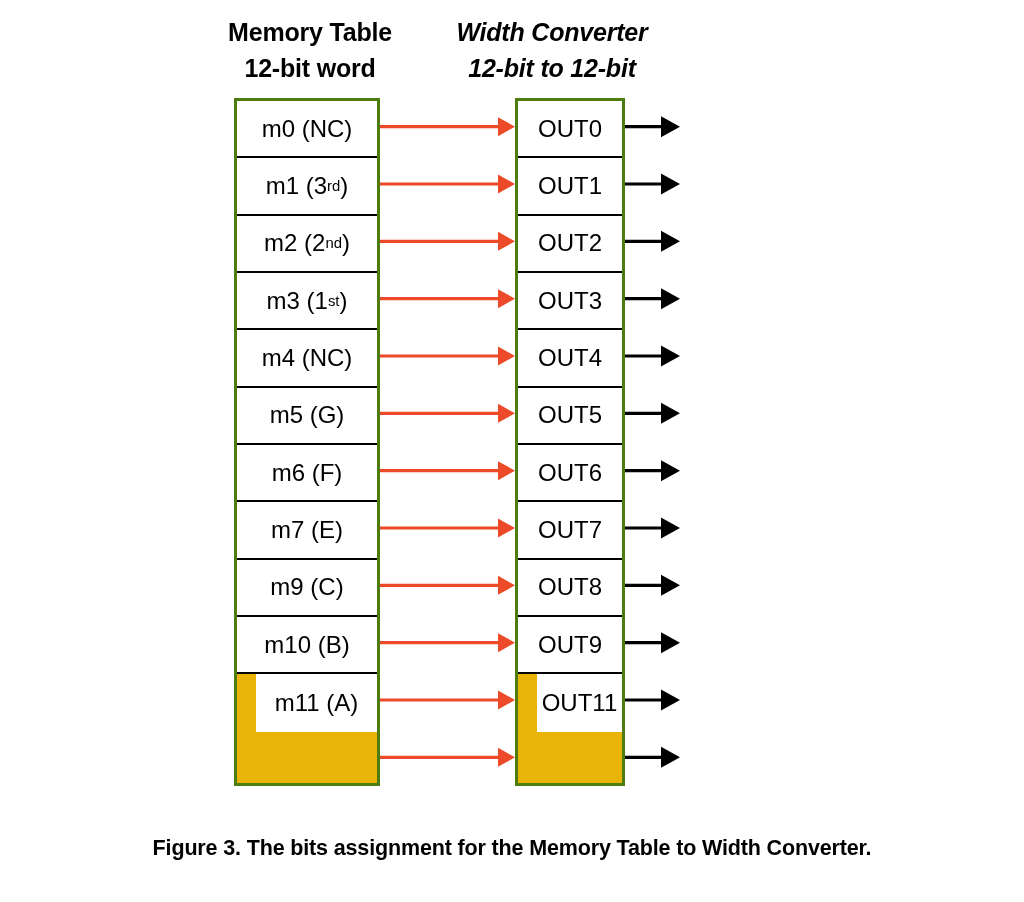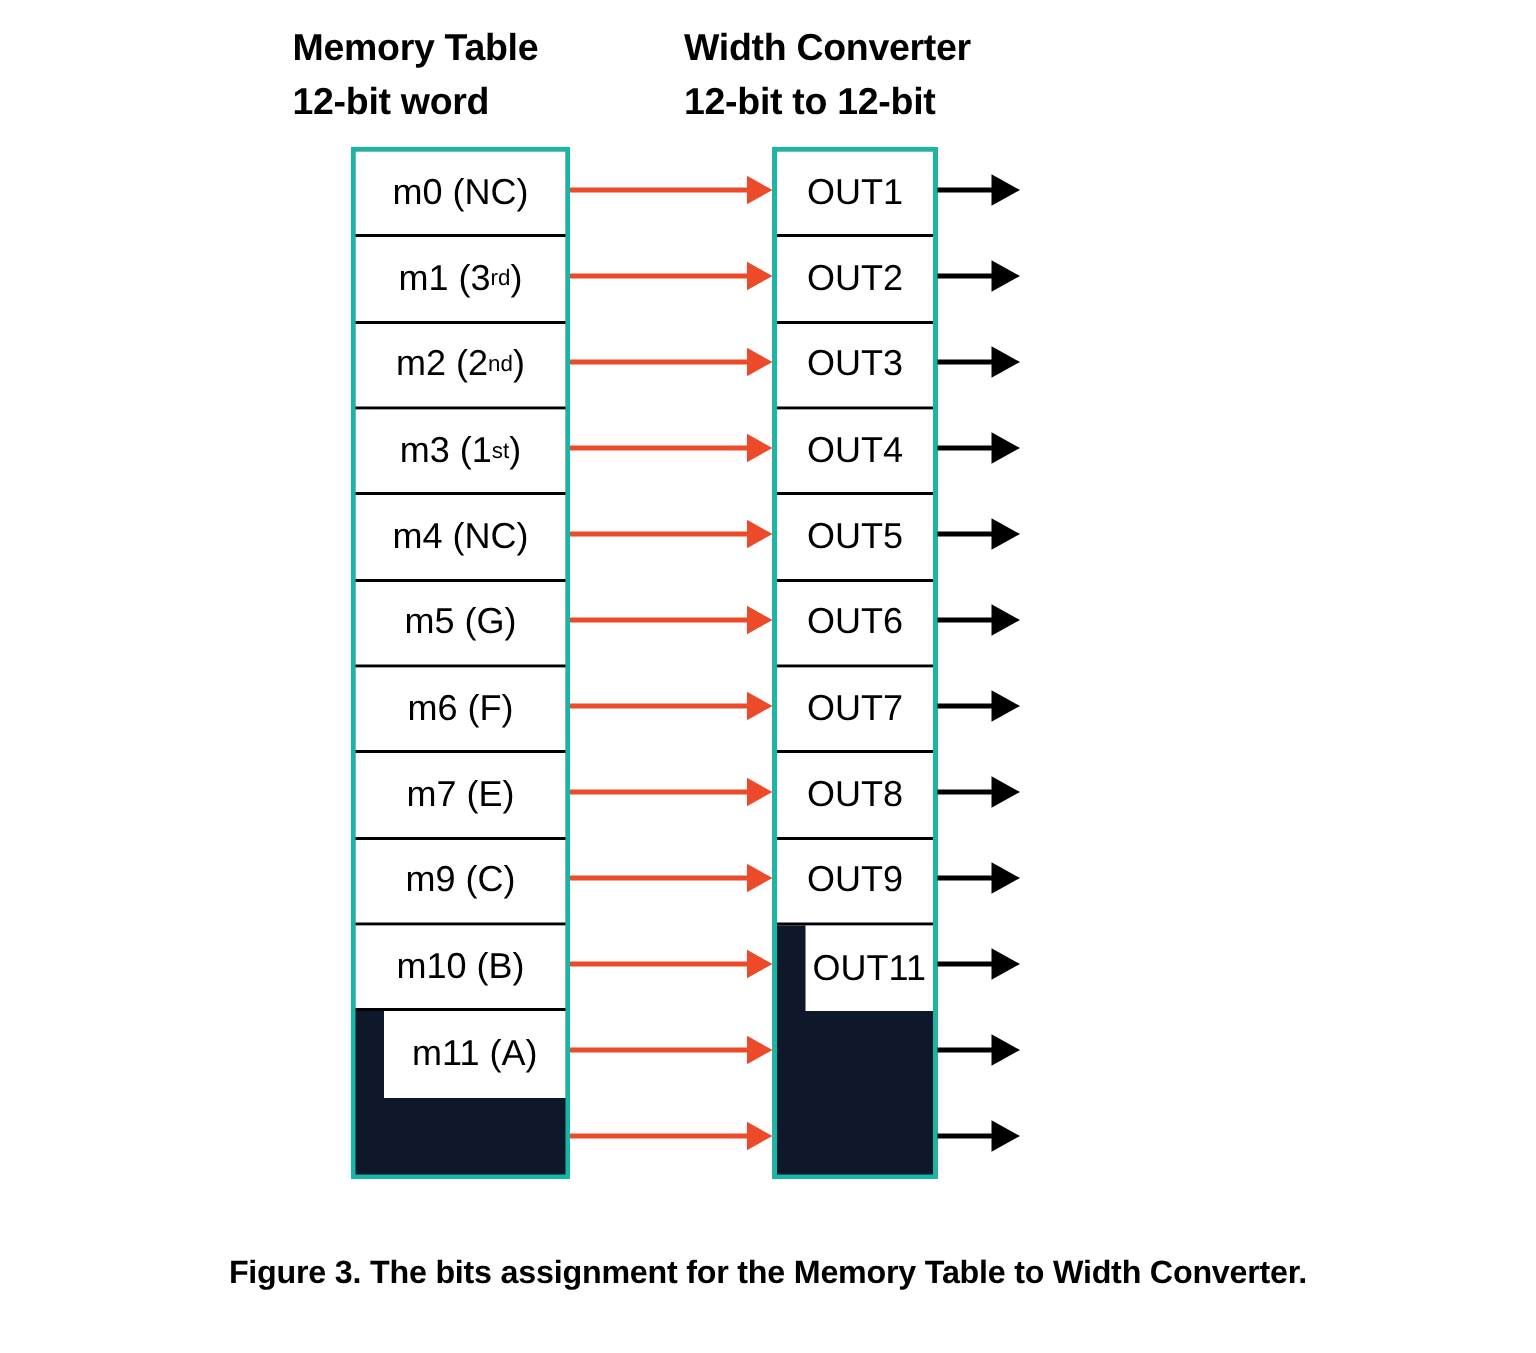--- a/index.html
+++ b/index.html
@@ -11,37 +11,37 @@
     width: 1024px;
     height: 902px;
     position: relative;
     font-family: "Liberation Sans", sans-serif;
     overflow: hidden;
   }
 
   
   .col-header {
     position: absolute;
-    text-align: left;
+    text-align: center;
     font-weight: bold;
     font-size: 25px;
     line-height: 36px;
     color: #000000;
     letter-spacing: -0.2px;
   }
   #header-memory { left: 195px; top: 14px; width: 230px; }
-  #header-converter { left: 456px; top: 14px; width: 240px; }
+  #header-converter { left: 432px; top: 14px; width: 240px; font-style: italic; }
   .col-header .hline { display: block; white-space: nowrap; }
 
   
   .table {
     position: absolute;
-    border: 3px solid #14b8a6;
+    border: 3px solid #4d7c0f;
     box-sizing: border-box;
-    background: #0f172a;
+    background: #eab308;
   }
   #memory-table {
     left: 234px;
     top: 98px;
     width: 146px;
     height: 688px;
   }
   #converter-table {
     left: 515px;
     top: 98px;
@@ -140,20 +140,23 @@
     <div class="cell">
       <span>m10 (B)</span>
     </div>
     <div class="cell">
       <span>m11 (A)</span>
     </div>
   </div>
 
 <div class="table" id="converter-table">
     <div class="cell">
+      <span>OUT0</span>
+    </div>
+    <div class="cell">
       <span>OUT1</span>
     </div>
     <div class="cell">
       <span>OUT2</span>
     </div>
     <div class="cell">
       <span>OUT3</span>
     </div>
     <div class="cell">
       <span>OUT4</span>

